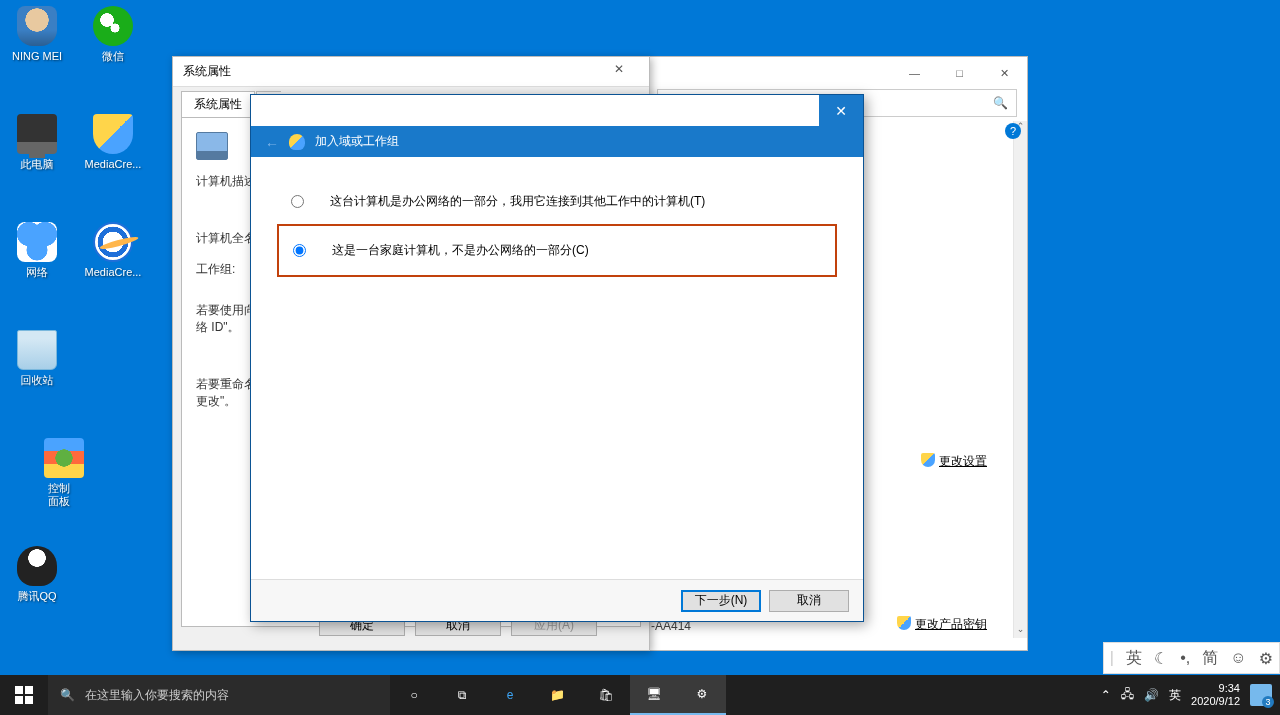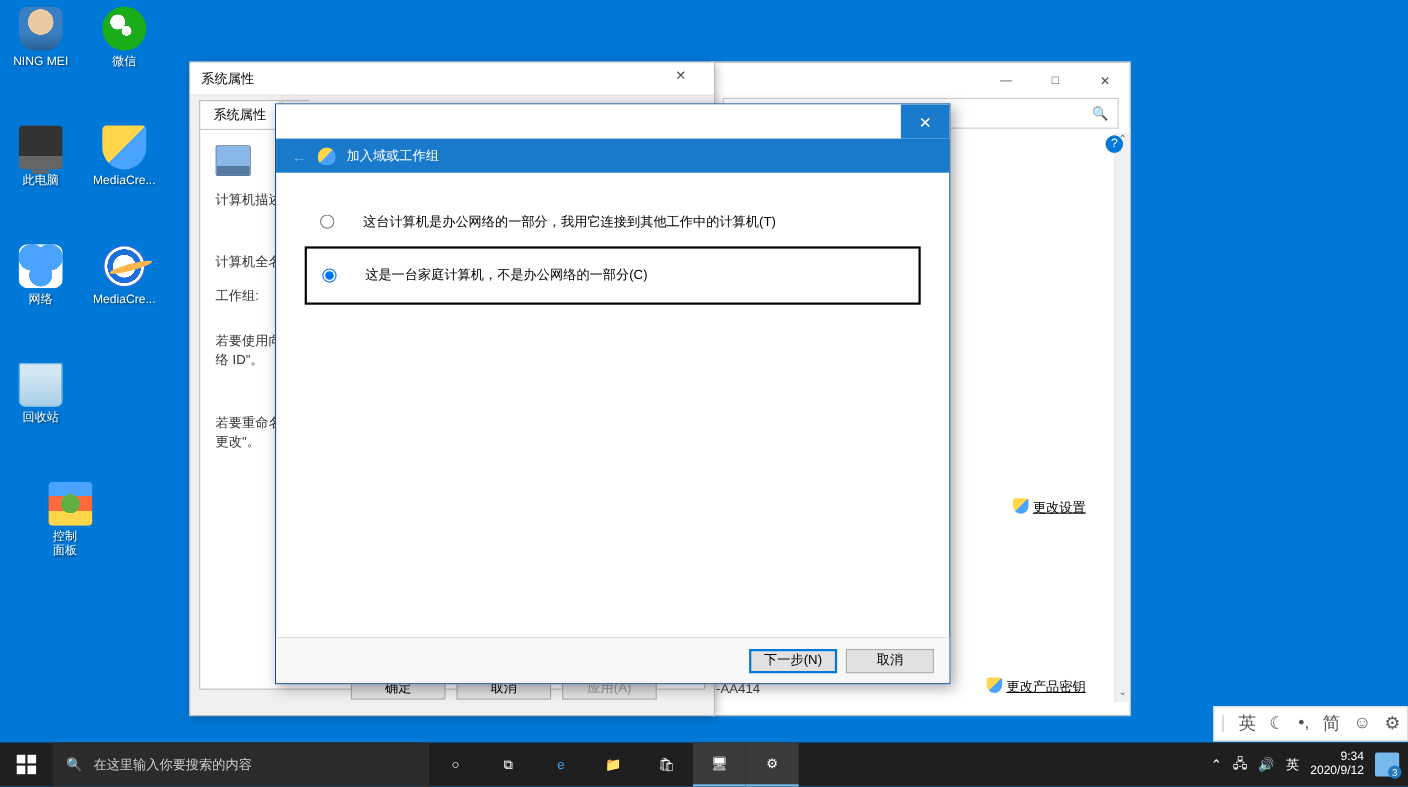--- a/index.html
+++ b/index.html
@@ -62,21 +62,21 @@
 .win-wizard .tb { height: 31px; background: #fff; display:flex; align-items:center; justify-content:flex-end; }
 .win-wizard .tb .close { width: 44px; height: 31px; display:flex; align-items:center; justify-content:center; background:#1979ca; color:#fff; font-size:14px; cursor:pointer; }
 .win-wizard .hdr { height: 31px; background: #1979ca; display:flex; align-items:center; padding: 0 14px; gap: 10px; }
 .win-wizard .hdr .back { color:#7fb4e8; font-size:14px; cursor:pointer; }
 .win-wizard .hdr .hicon { width:16px; height:16px; background:linear-gradient(135deg,#ffd54a 50%,#4aa3ff 50%); border-radius:50% 50% 40% 40%; }
 .win-wizard .hdr .htitle { color:#fff; font-size:12px; }
 .win-wizard .body { padding: 28px 26px; font-size: 12px; }
 .win-wizard .qhead { color:#1979ca; font-size:14px; margin-bottom: 28px; }
 .win-wizard .opt { display:flex; align-items:center; gap:26px; padding: 8px 14px; margin-bottom: 6px; }
 .win-wizard .opt input { width:13px; height:13px; }
-.win-wizard .opt-sel { border: 2px solid #000000; padding: 16px 14px; }
+.win-wizard .opt-sel { border: 2px solid #c2410c; padding: 16px 14px; }
 .win-wizard .footer { position:absolute; bottom:0; left:0; right:0; height:42px; border-top:1px solid #ddd; display:flex; align-items:center; justify-content:flex-end; gap:8px; padding-right:14px; background:#f7f7f7; }
 .win-wizard .btn { width:80px; height:22px; border:1px solid #adadad; background:#e1e1e1; font-size:12px; display:flex; align-items:center; justify-content:center; cursor:pointer; }
 .win-wizard .btn.primary { border:2px solid #0078d7; }
 
 
 .imebar { position:absolute; right:0; top:642px; height:32px; display:flex; align-items:center; background:#fff; border:1px solid #ddd; padding:0 6px; gap:12px; font-size:16px; color:#555; }
 
 
 .taskbar { position:absolute; left:0; bottom:0; right:0; height:40px; background:#1f1f1f; display:flex; align-items:center; color:#fff; font-size:12px; }
 .taskbar .start { width:48px; height:40px; display:flex; align-items:center; justify-content:center; }
@@ -117,20 +117,24 @@
       <div class="icon-img ico-ie"></div>
       <div class="label">MediaCre...</div>
     </div>
     <div class="desktop-icon" style="left: 0px; top: 330px;">
       <div class="icon-img ico-bin"></div>
       <div class="label">回收站</div>
     </div>
     <div class="desktop-icon" style="left: 0px; top: 438px; padding-left: 44px;">
       <div class="icon-img ico-panel"></div>
       <div class="label">控制面板</div>
+    </div>
+    <div class="desktop-icon" style="left: 0px; top: 546px;">
+      <div class="icon-img ico-qq"></div>
+      <div class="label">腾讯QQ</div>
     </div>
   </div>
 
 <div class="win-sysinfo">
   <div class="tb">
     <span>—</span>
     <span>□</span>
     <span>✕</span>
   </div>
   <div class="searchbar">

